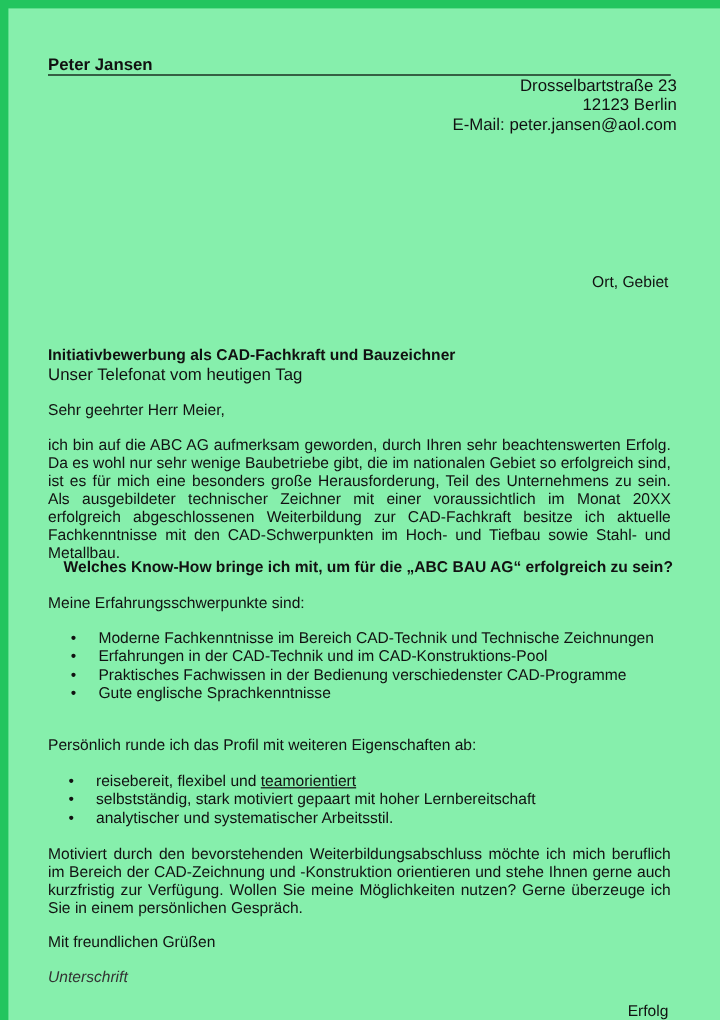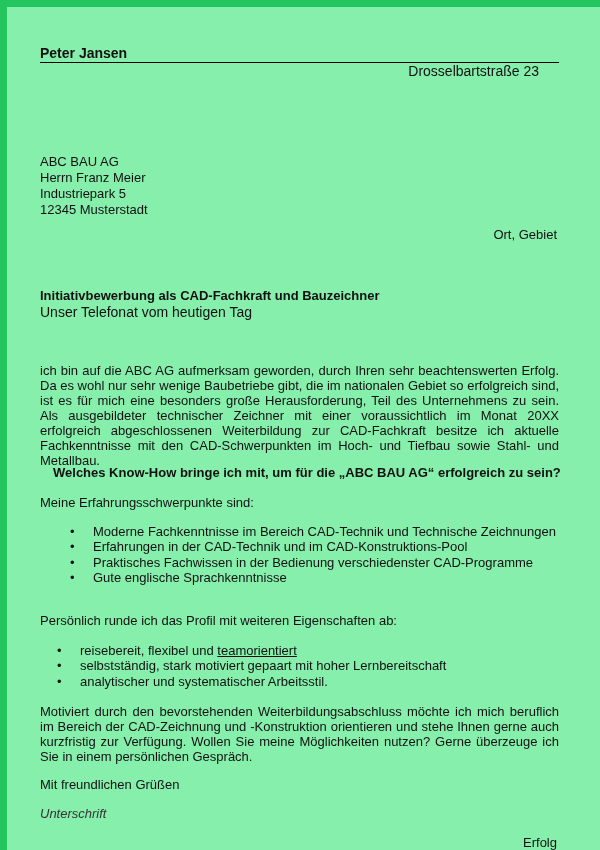--- a/index.html
+++ b/index.html
@@ -11,74 +11,71 @@
     .page {
       position:absolute; left:0; top:0; width:598px; height:848px;
       border:7px solid #22c55e; background:#86efac;
     }
     .abs { position:absolute; }
     .sender-name {
       left:33px; top:38px; width:519px; font-weight:bold; font-size:14px;
       border-bottom:1.5px solid #000; padding-bottom:1px; line-height:16px;
     }
     .sender-addr {
-      right:66px; top:56px; text-align:right; font-size:14px; line-height:16px;
+      right:41px; top:56px; text-align:right; font-size:14px; line-height:16px;
     }
     .recipient { left:33px; top:147px; font-size:13px; line-height:16px; }
     .date { right:48px; top:220px; font-size:13px; }
     .subject { left:33px; top:281px; font-size:13px; line-height:16px; }
     .subject .bold { font-weight:bold; }
     .subject .sub { font-size:14px; }
     .greeting { left:33px; top:327px; font-size:13px; }
     .para {
       left:33px; width:519px; font-size:13px; line-height:15px;
       text-align:justify;
     }
     .p1 { top:356px; }
     .question { left:46px; top:458px; font-size:13px; font-weight:bold; }
     .intro1 { left:33px; top:488px; font-size:13px; }
     ul.blist { margin:0; padding:0; list-style:none; }
     ul.blist li { position:relative; padding-left:40px; font-size:13px; line-height:15.4px; }
     ul.blist li::before {
       content:"\2022"; position:absolute; left:17px; top:0; font-size:13px;
     }
-    .list1 { left:46px; top:517px; }
+    .list1 { left:35px; top:517px; }
     .intro2 { left:33px; top:606px; font-size:13px; }
     .list2 { left:33px; top:636px; }
     .underline { text-decoration:underline; }
     .p2 { top:697px; }
     .closing { left:33px; top:770px; font-size:13px; }
     .signature { left:33px; top:799px; font-size:13px; font-style:italic; color:#333; }
     .attachment { right:48px; top:828px; font-size:13px; }
   </style>
 </head>
 <body>
 
 <div class="page">
 
   <div class="abs sender-name">Peter Jansen</div>
 
   <div class="abs sender-addr">
     <div>Drosselbartstraße 23</div>
+    <div>12123 Berlin</div>
+    <div>E-Mail: peter.jansen@aol.com</div>
   </div>
 
-  <div class="abs recipient">
-    <div>ABC BAU AG</div>
-    <div>Herrn Franz Meier</div>
-    <div>Industriepark 5</div>
-    <div>12345 Musterstadt</div>
-  </div>
 
   <div class="abs date">Ort, Gebiet</div>
 
   <div class="abs subject">
     <div class="bold">Initiativbewerbung als CAD-Fachkraft und Bauzeichner</div>
     <div class="sub">Unser Telefonat vom heutigen Tag</div>
   </div>
 
+  <div class="abs greeting">Sehr geehrter Herr Meier,</div>
 
   <div class="abs para p1">ich bin auf die ABC AG aufmerksam geworden, durch Ihren sehr beachtenswerten Erfolg. Da es wohl nur sehr wenige Baubetriebe gibt, die im nationalen Gebiet so erfolgreich sind, ist es für mich eine besonders große Herausforderung, Teil des Unternehmens zu sein. Als ausgebildeter technischer Zeichner mit einer voraussichtlich im Monat 20XX erfolgreich abgeschlossenen Weiterbildung zur CAD-Fachkraft besitze ich aktuelle Fachkenntnisse mit den CAD-Schwerpunkten im Hoch- und Tiefbau sowie Stahl- und Metallbau.</div>
 
   <div class="abs question">Welches Know-How bringe ich mit, um für die „ABC BAU AG“ erfolgreich zu sein?</div>
 
   <div class="abs intro1">Meine Erfahrungsschwerpunkte sind:</div>
 
   <div class="abs list1">
     <ul class="blist">
       <li>Moderne Fachkenntnisse im Bereich CAD-Technik und Technische Zeichnungen</li>

